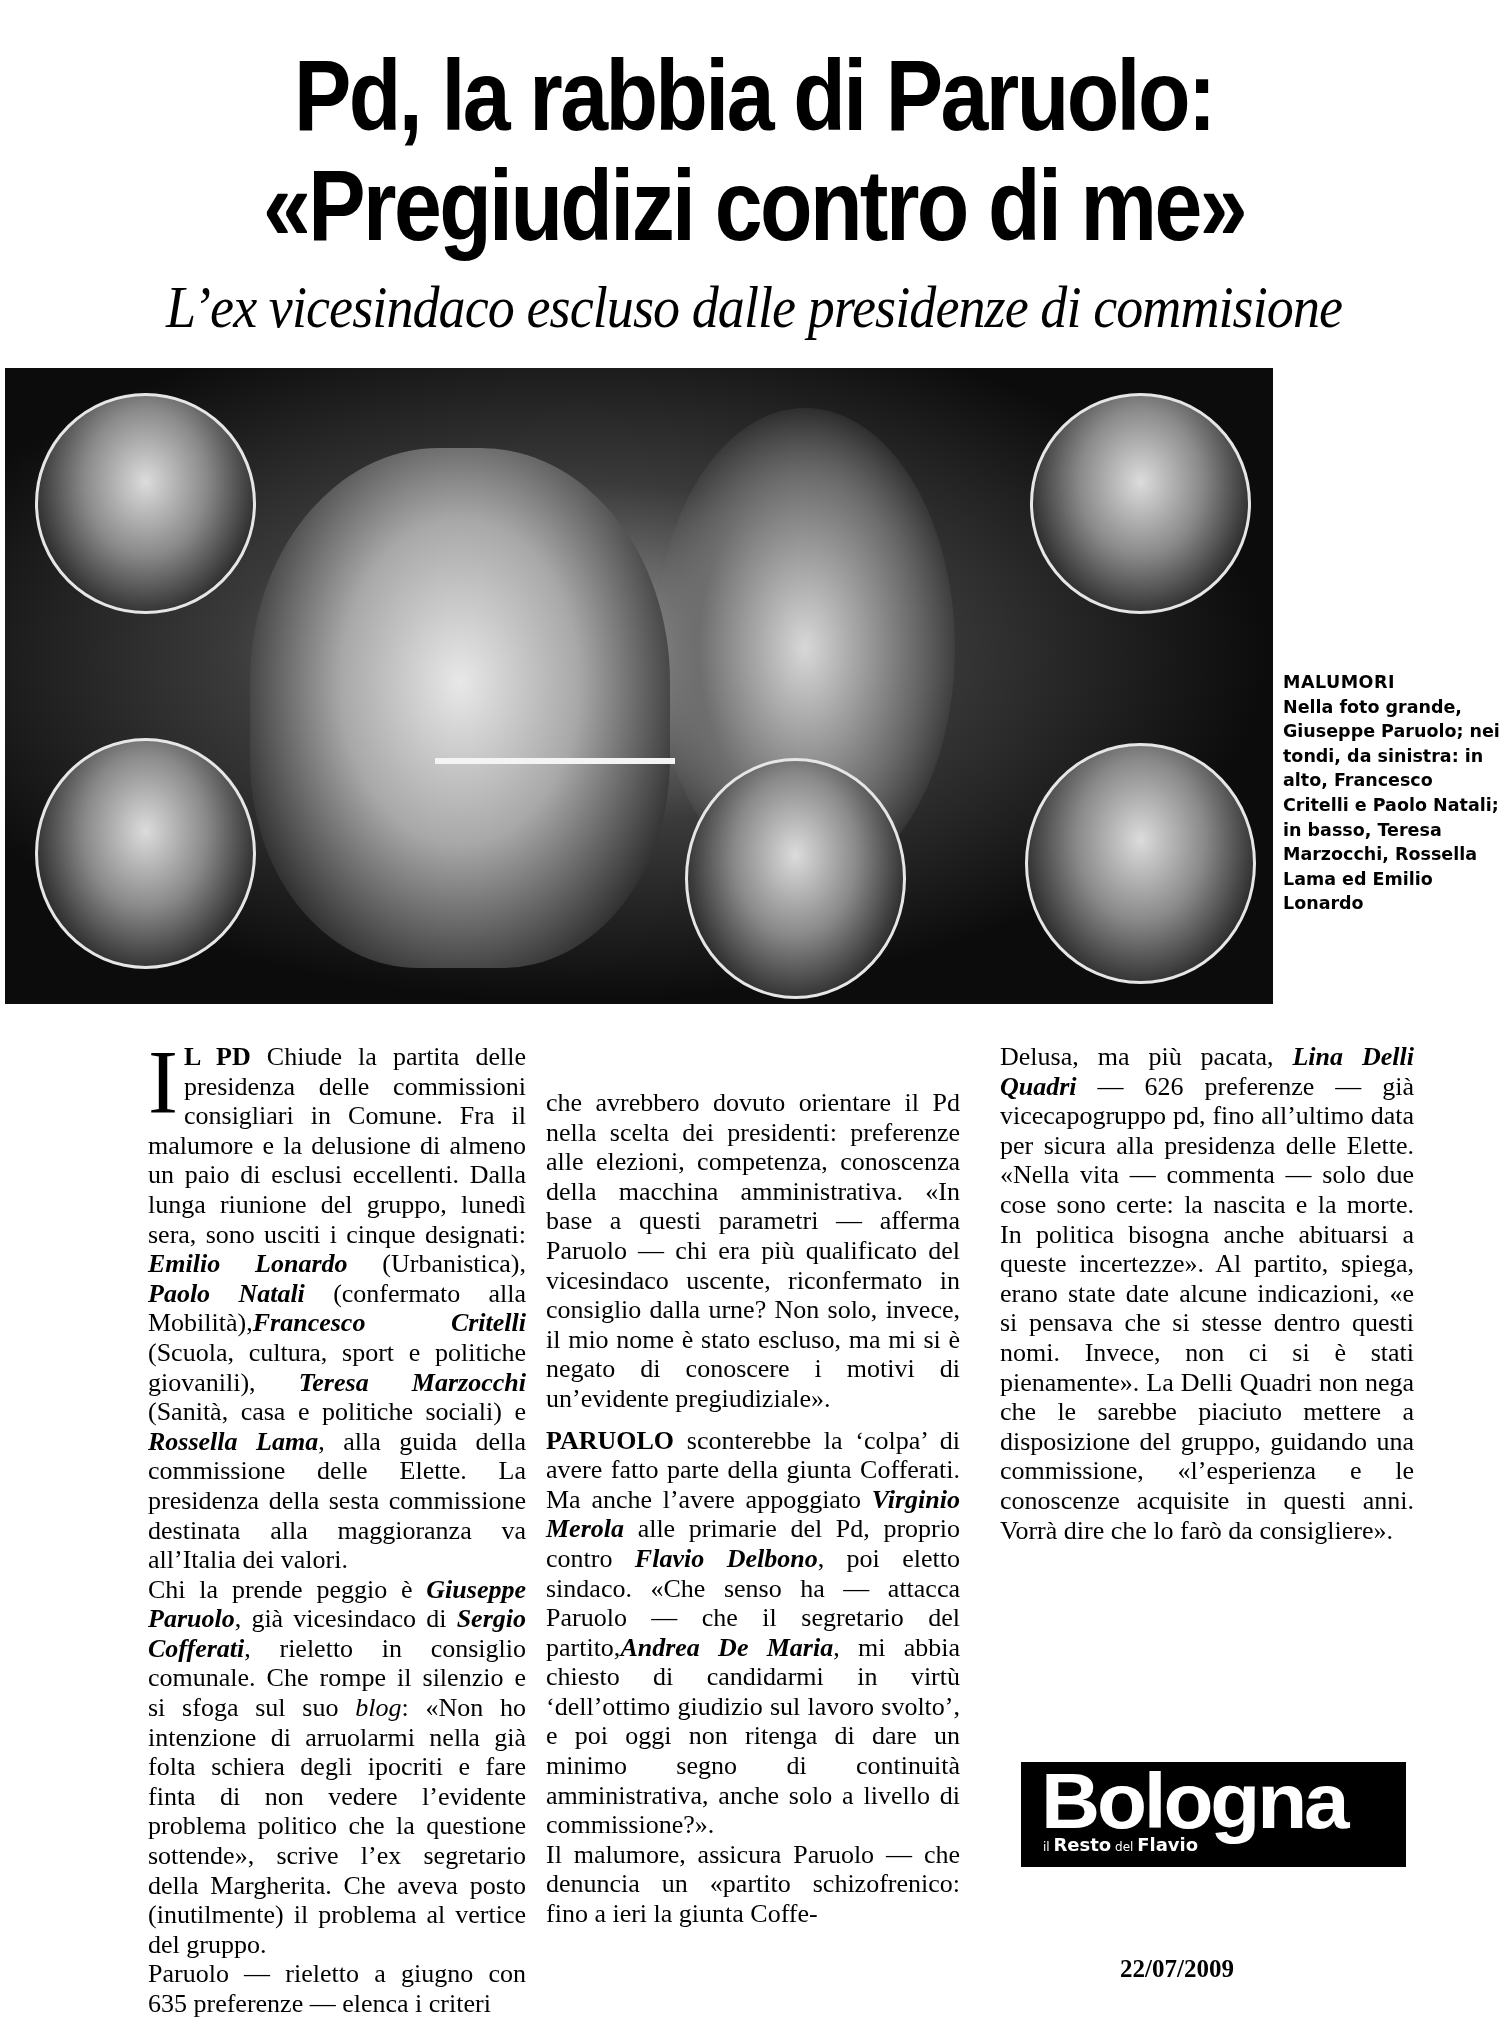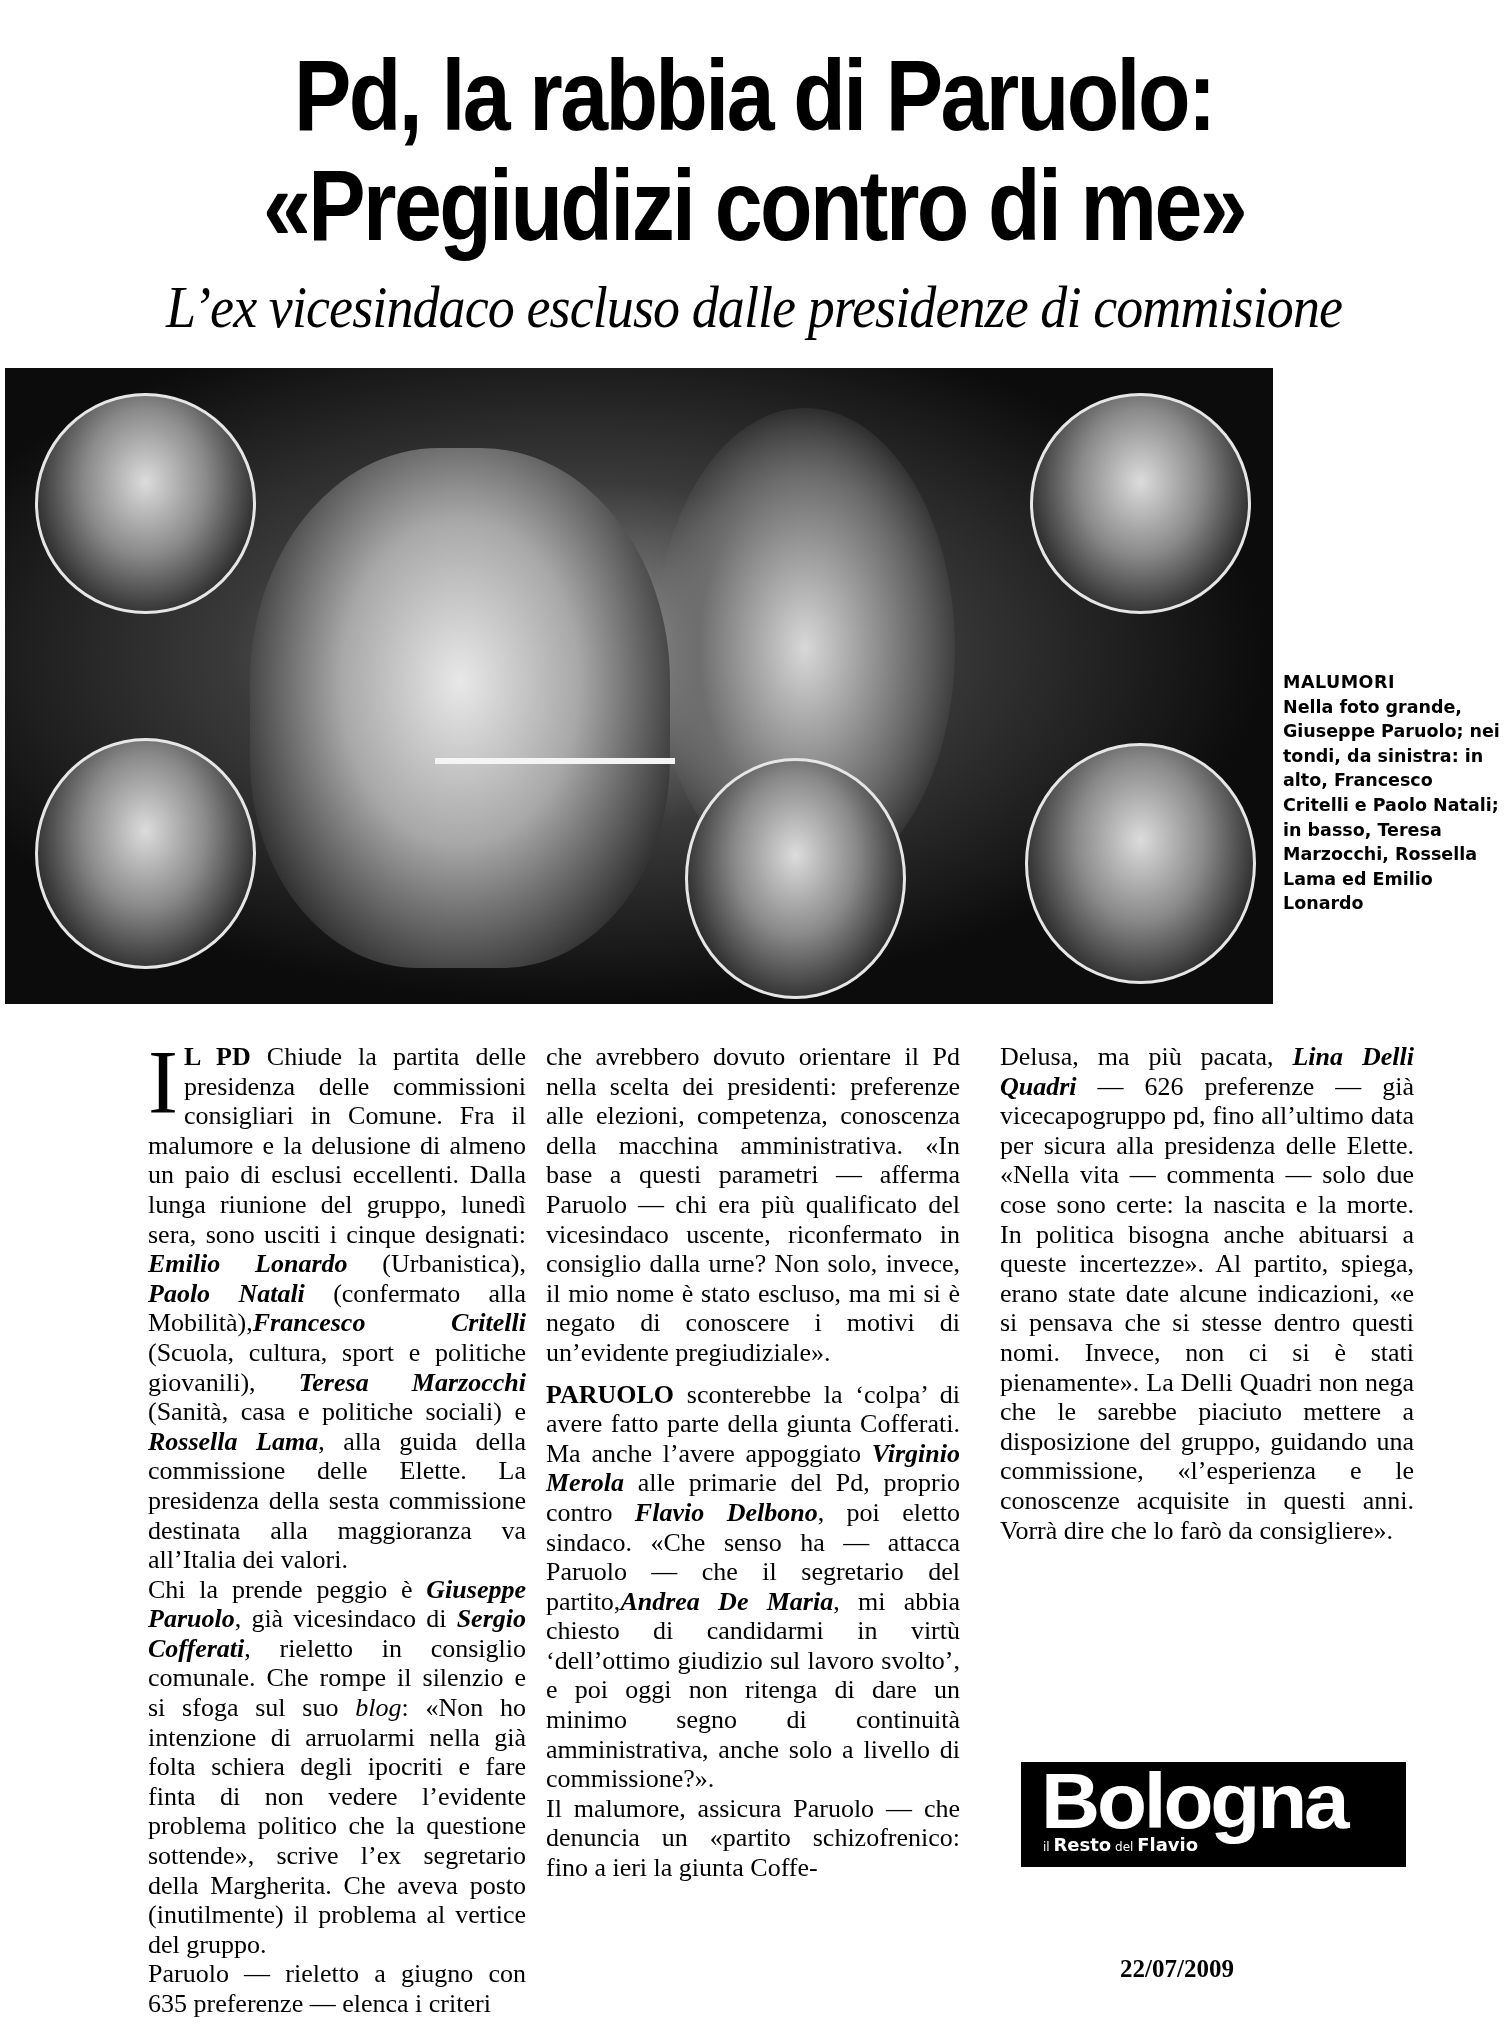--- a/index.html
+++ b/index.html
@@ -19,21 +19,21 @@
     .inset-2 { left: 1025px; top: 25px; width: 215px; height: 215px; }
     .inset-3 { left: 30px; top: 370px; width: 215px; height: 225px; }
     .inset-4 { left: 680px; top: 390px; width: 215px; height: 235px; }
     .inset-5 { left: 1020px; top: 375px; width: 225px; height: 235px; }
 
     .caption { position: absolute; left: 1283px; top: 670px; width: 220px; font-family: "DejaVu Sans", sans-serif; font-weight: bold; font-size: 17.5px; line-height: 24.6px; }
     .caption .kicker { display: block; letter-spacing: 0.5px; }
 
     .col { position: absolute; top: 1042px; font-size: 26px; line-height: 29.6px; text-align: justify; }
     .col1 { left: 148px; width: 378px; }
-    .col2 { left: 546px; width: 414px; }
+    .col2 { left: 546px; width: 414px; margin-top: 46px; }
     .col3 { left: 1000px; width: 414px; }
     .col p { margin: 0; }
     .dropcap { float: left; font-size: 90px; line-height: 70px; padding-right: 6px; margin-top: 6px; font-weight: normal; }
     .lead { font-weight: bold; }
     .bi { font-weight: bold; font-style: italic; }
     .it { font-style: italic; }
     .b { font-weight: bold; }
     .gap { margin-top: 12px !important; }
     .byline { text-align: right; font-weight: bold; }
 

